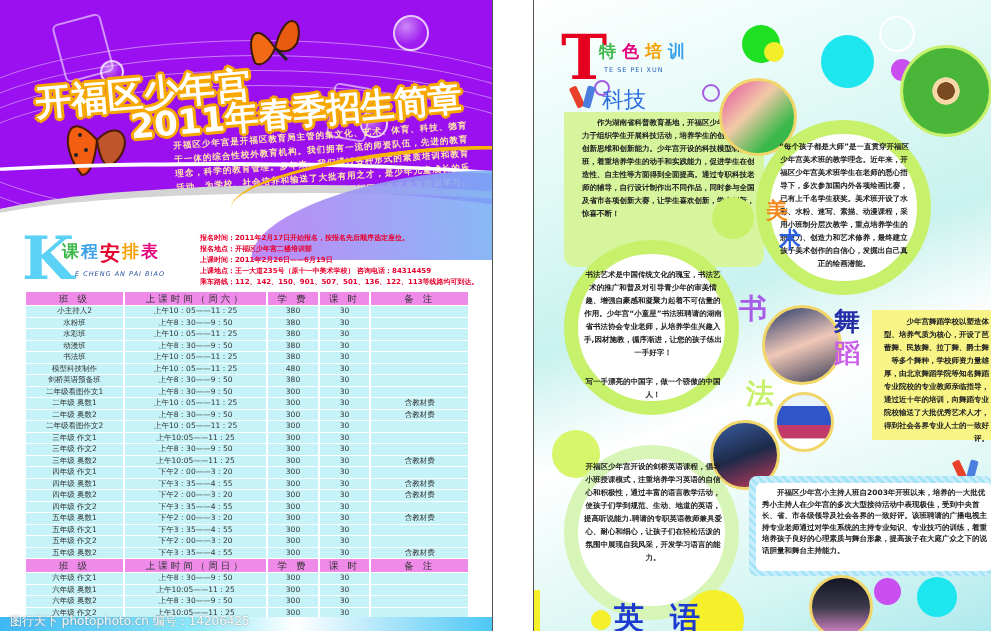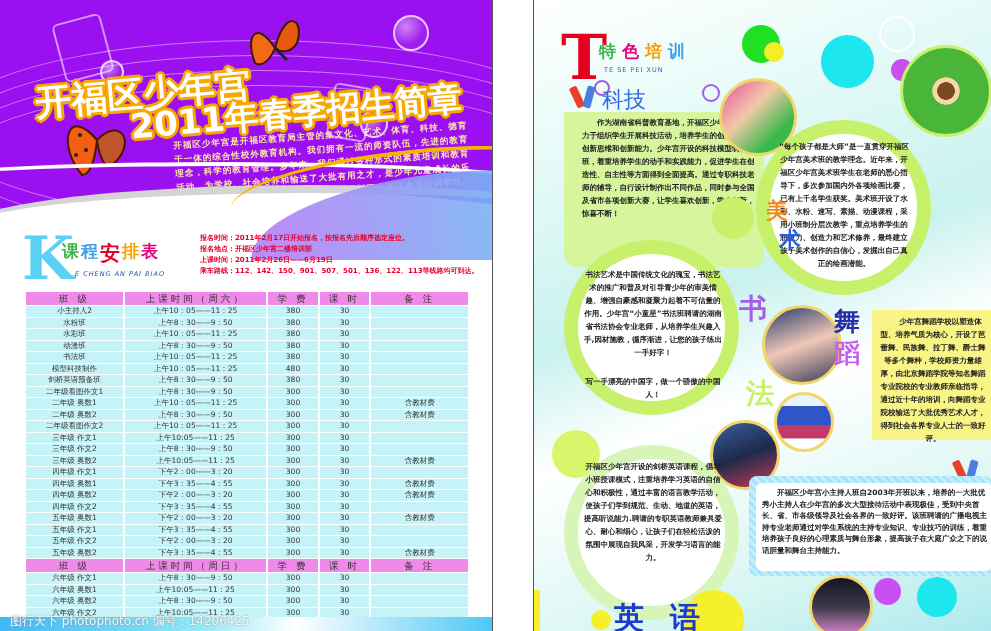--- a/index.html
+++ b/index.html
@@ -93,20 +93,21 @@
       <span style="color:#e4002b;font-size:20px">安</span>
       <span style="color:#f5a000">排</span>
       <span style="color:#e6007e">表</span>
     </div>
     <div class="k-sub">E CHENG AN PAI BIAO</div>
 
     <div class="info">
       <div>报名时间：2011年2月17日开始报名，按报名先后顺序选定座位。</div>
       <div>报名地点：开福区少年宫二楼培训部</div>
       <div>上课时间：2011年2月26日——6月19日</div>
+      <div>上课地点：王一大道235号（原十一中美术学校） 咨询电话：84314459</div>
       <div>乘车路线：112、142、150、901、507、501、136、122、113等线路均可到达。</div>
     </div>
 
     <table class="sched">
       <thead>
         <tr>
           <th class="c1">班 级</th>
           <th class="c2">上课时间（周六）</th>
           <th class="c3">学 费</th>
           <th class="c4">课 时</th>
@@ -355,21 +356,21 @@
     <div class="txt" style="left:50px;top:375px;width:138px">写一手漂亮的中国字，做一个骄傲的中国人！</div>
     <div class="txt" style="left:50px;top:268px;width:138px">书法艺术是中国传统文化的瑰宝，书法艺术的推广和普及对引导青少年的审美情趣、增强自豪感和凝聚力起着不可估量的作用。少年宫“小童星”书法班聘请的湖南省书法协会专业老师，从培养学生兴趣入手,因材施教，循序渐进，让您的孩子练出一手好字！</div>
     <div class="label-big" style="left:205px;top:290px;font-size:28px;color:#a85de8">书</div>
     <div class="label-big" style="left:212px;top:375px;font-size:28px;color:#c7f06b">法</div>
     <div class="photo" style="left:228px;top:305px;width:80px;height:80px;background:linear-gradient(160deg,#263a6a,#f0c8b8 50%,#353a55)"></div>
     <div class="photo" style="left:240px;top:392px;width:60px;height:60px;background:linear-gradient(180deg,#e7f3ff 0 20%,#2f55c8 21% 55%,#c23a6a 56% 80%,#fff 81%);border-color:#f1d66a"></div>
 
     <div class="label-big" style="left:300px;top:304px;font-size:26px;color:#2530a8">舞</div>
     <div class="label-big" style="left:300px;top:336px;font-size:26px;color:#c85ee8">蹈</div>
     <div style="position:absolute;left:338px;top:310px;width:120px;height:130px;background:#f8f586"></div>
-    <div class="txt" style="left:343px;top:315px;width:112px;text-align:center;text-indent:2em">少年宫舞蹈学校以塑造体型、培养气质为核心，开设了芭蕾舞、民族舞、拉丁舞、爵士舞等多个舞种，学校师资力量雄厚，由北京舞蹈学院等知名舞蹈专业院校的专业教师亲临指导，通过近十年的培训，向舞蹈专业院校输送了大批优秀艺术人才，得到社会各界专业人士的一致好评。</div>
+    <div class="txt" style="left:343px;top:315px;width:112px;text-align:right;text-indent:2em">少年宫舞蹈学校以塑造体型、培养气质为核心，开设了芭蕾舞、民族舞、拉丁舞、爵士舞等多个舞种，学校师资力量雄厚，由北京舞蹈学院等知名舞蹈专业院校的专业教师亲临指导，通过近十年的培训，向舞蹈专业院校输送了大批优秀艺术人才，得到社会各界专业人士的一致好评。</div>
 
     <div class="photo" style="left:176px;top:420px;width:70px;height:70px;background:linear-gradient(160deg,#3a5ea0,#1d2a4a 50%,#c63a5a)"></div>
     <div class="circle" style="left:18px;top:430px;width:48px;height:48px;background:#d8f56b"></div>
     <div class="circle" style="left:30px;top:445px;width:175px;height:175px;background:#fff;border:14px solid #d8f5b8"></div>
     <div class="txt" style="left:50px;top:460px;width:138px">开福区少年宫开设的剑桥英语课程，倡导小班授课模式，注重培养学习英语的自信心和积极性，通过丰富的语言教学活动，使孩子们学到规范、生动、地道的英语，提高听说能力.聘请的专职英语教师兼具爱心、耐心和细心，让孩子们在轻松活泼的氛围中展现自我风采，开发学习语言的能力。</div>
     <div class="circle" style="left:150px;top:590px;width:60px;height:60px;background:#f5f02a"></div>
     <div class="circle" style="left:57px;top:610px;width:20px;height:20px;background:#f5f02a"></div>
     <div class="label-big" style="left:80px;top:598px;font-size:30px;color:#1c3acf;font-family:'DejaVu Serif',serif">英</div>
     <div class="label-big" style="left:136px;top:598px;font-size:30px;color:#1c3acf;font-family:'DejaVu Serif',serif">语</div>
 

